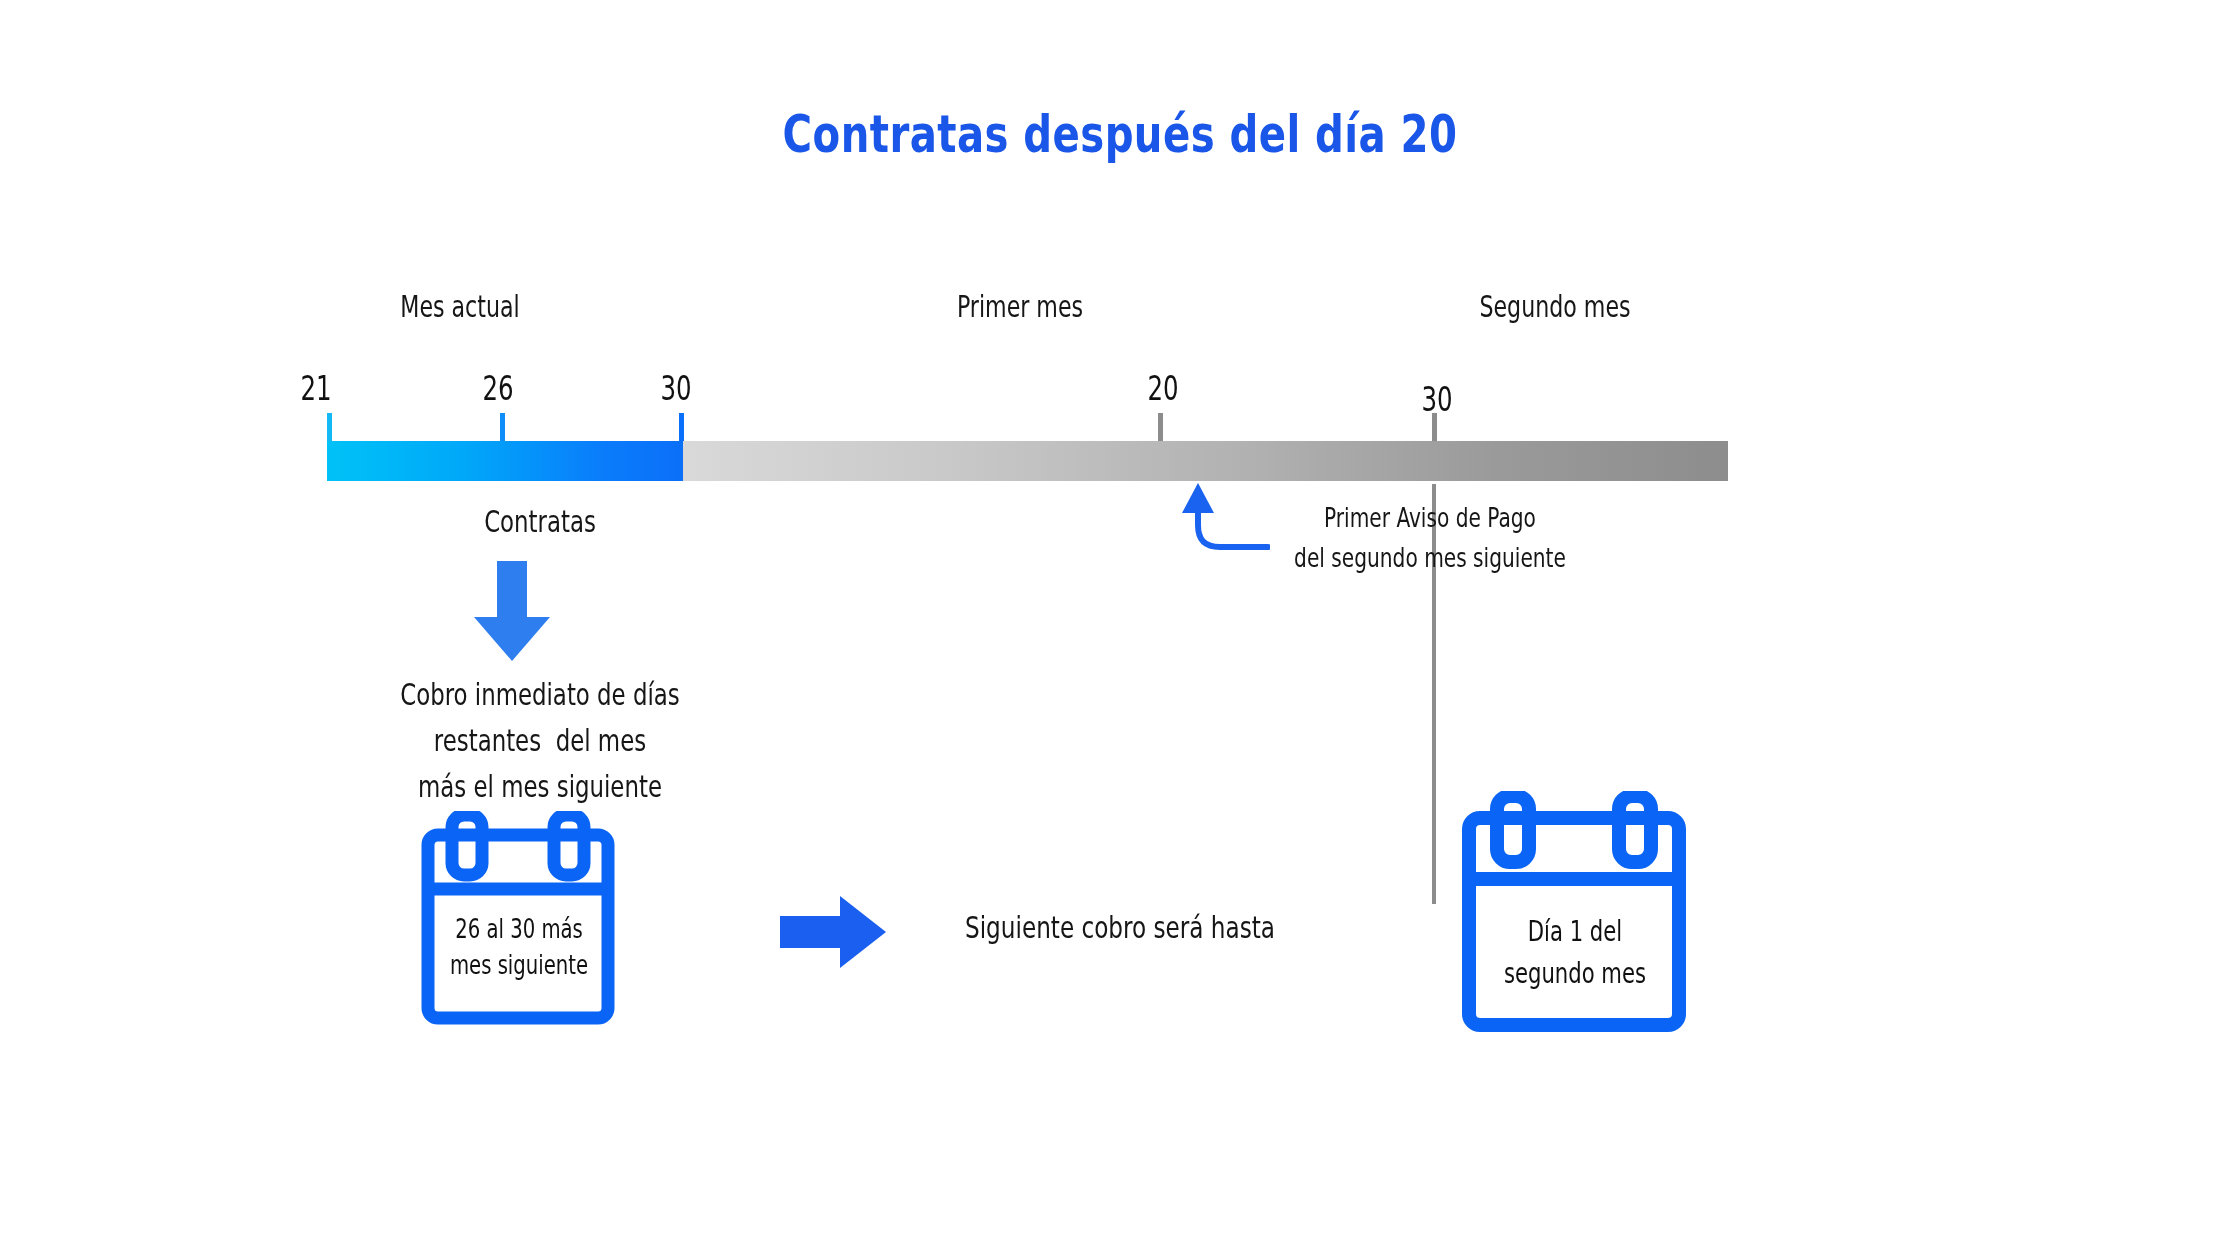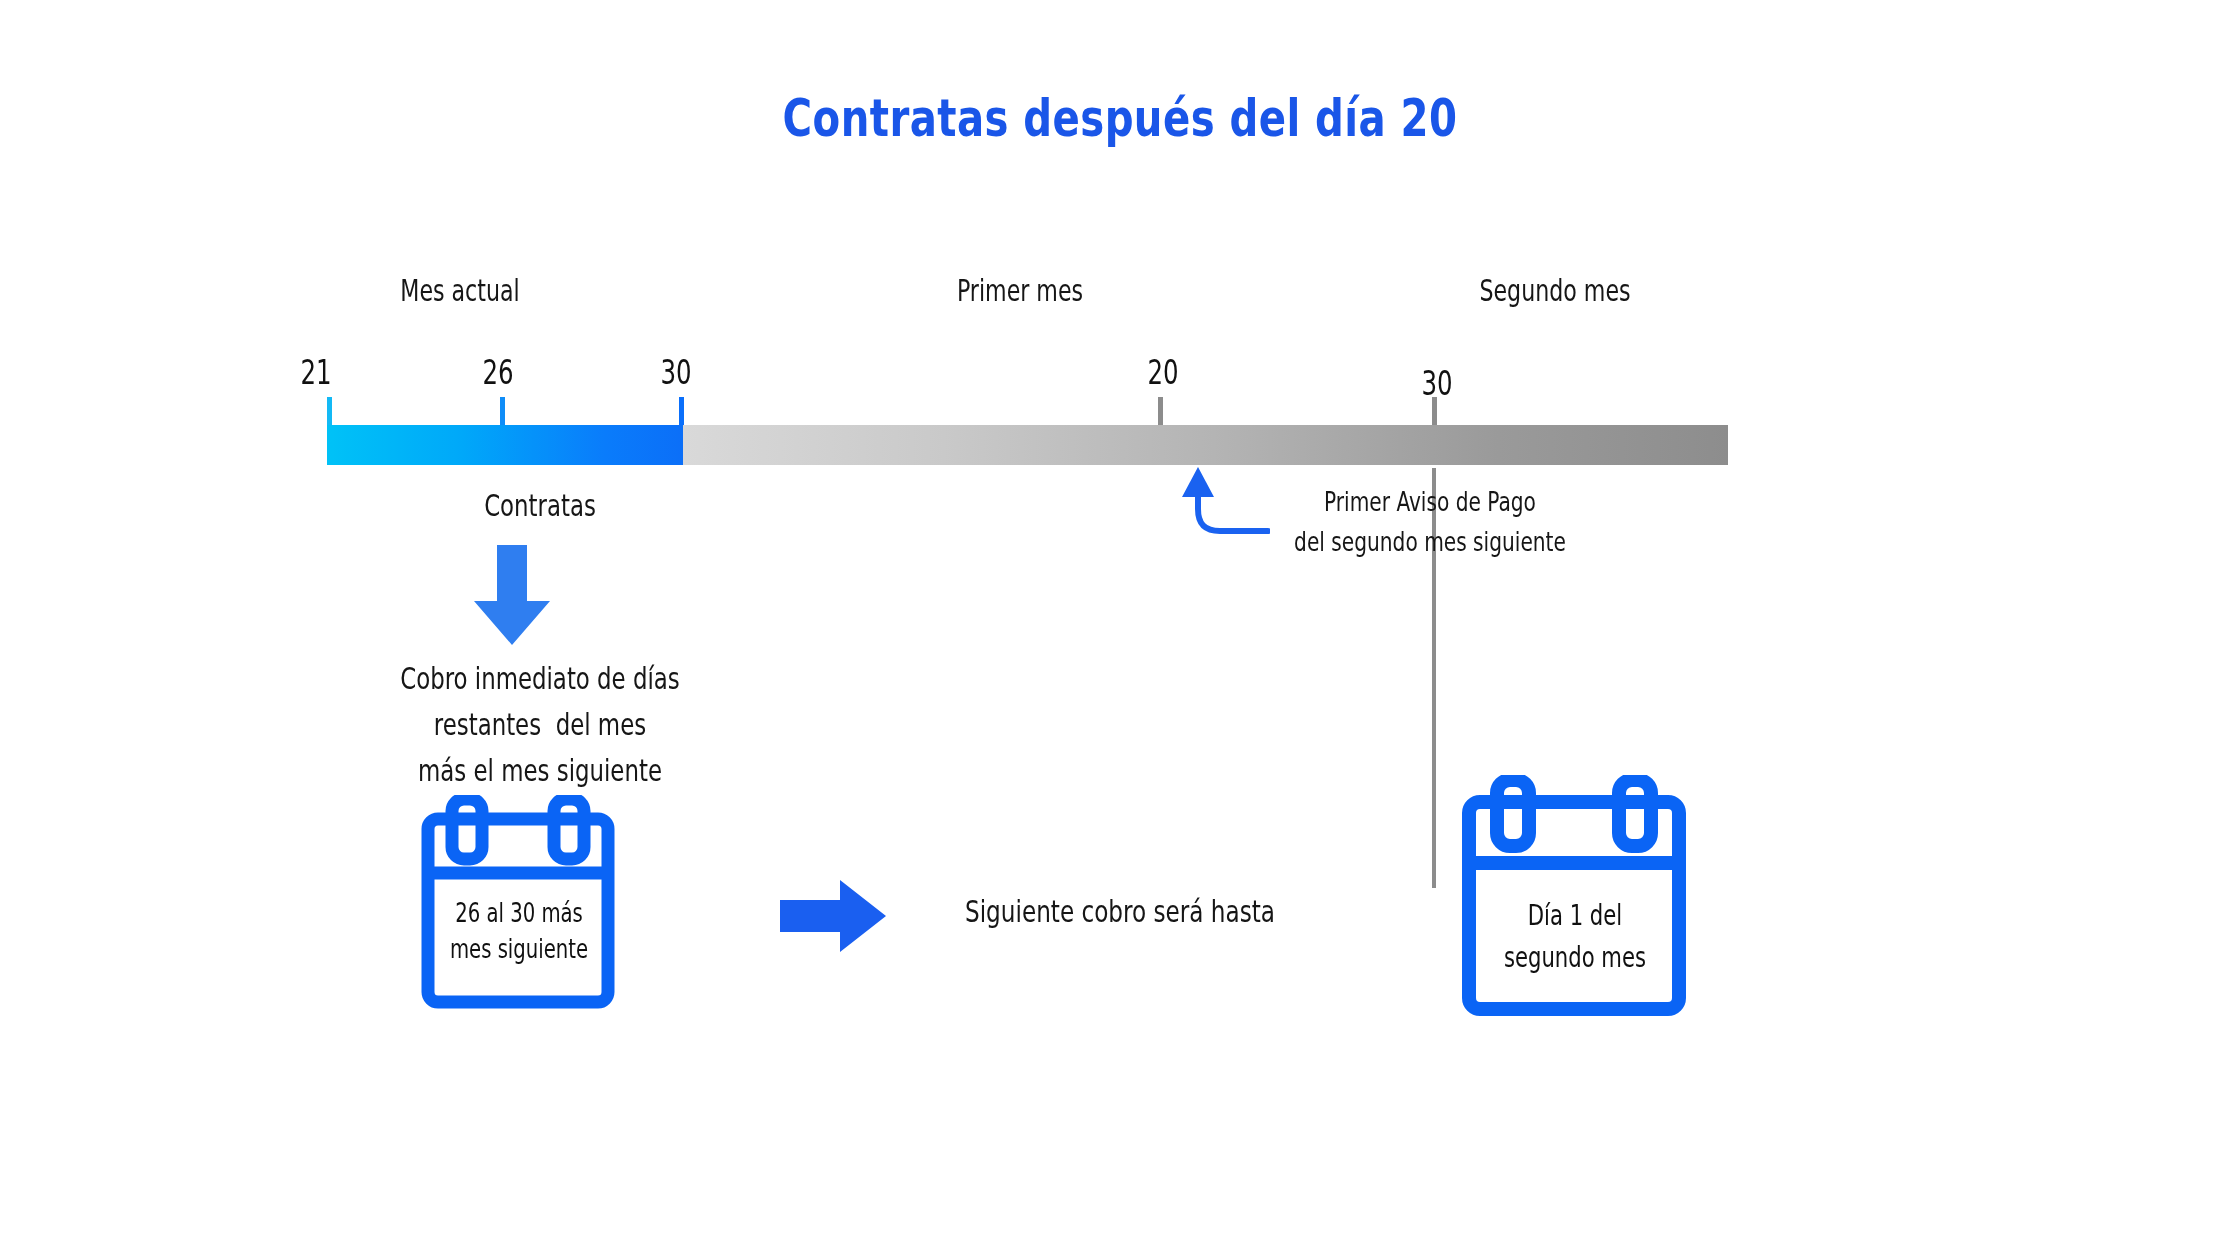--- a/index.html
+++ b/index.html
@@ -10,21 +10,21 @@
   body {
     width: 2240px;
     height: 1260px;
     position: relative;
     overflow: hidden;
     font-family: "DejaVu Sans Condensed", "Liberation Sans Narrow", "Liberation Sans", sans-serif;
     -webkit-font-smoothing: antialiased;
   }
   .stage {
     position: absolute;
-    left: 0; top: 0;
+    left: 0; top: 16px;
     width: 2240px;
     height: 1008px;
   }
 
   
   .title {
     position: absolute;
     left: 0;
     top: 88px;
     width: 2240px;

